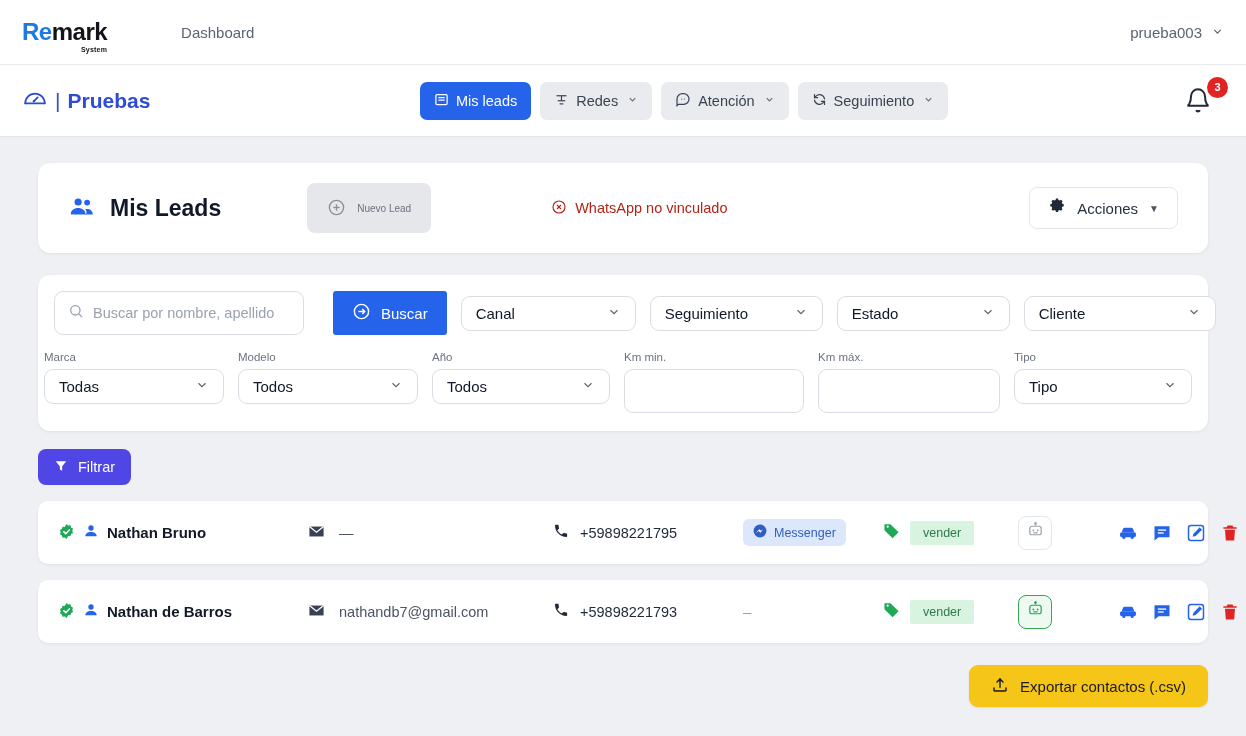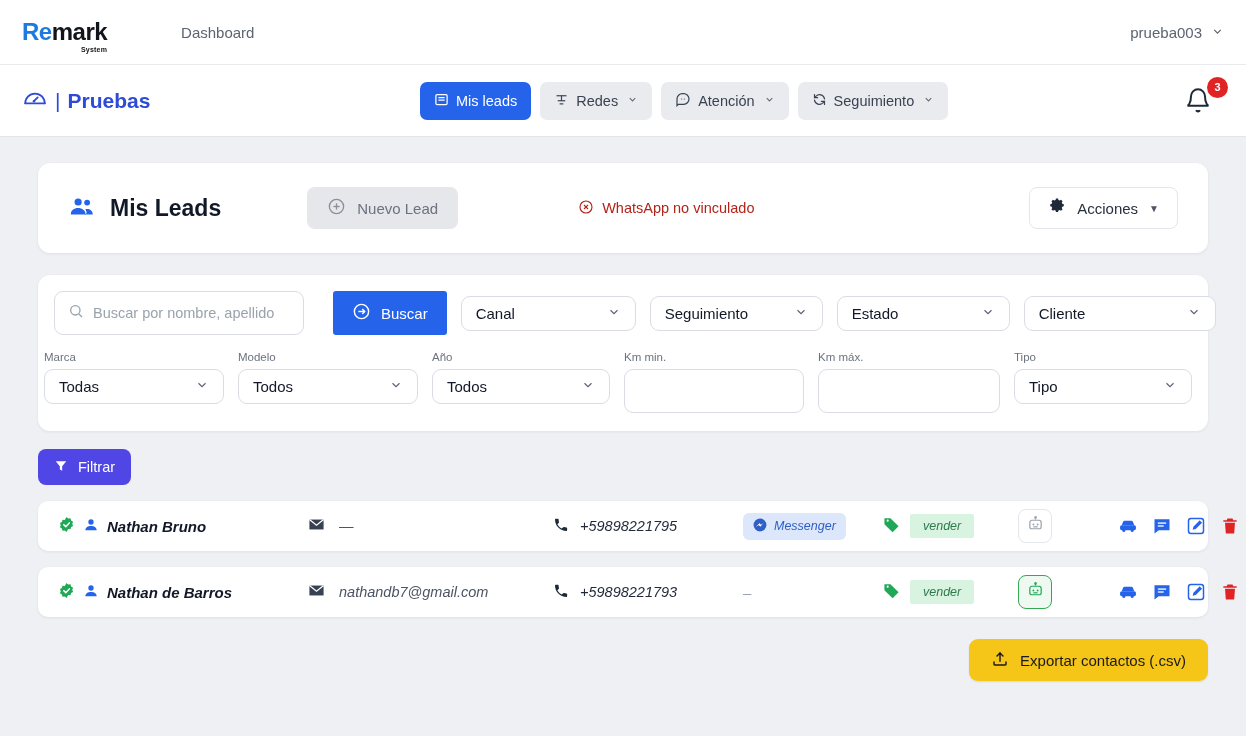--- a/index.html
+++ b/index.html
@@ -77,22 +77,22 @@
   
   .head-card {
     height: 90px; display: flex; align-items: center;
     padding: 0 30px; margin-bottom: 22px;
   }
   .head-title { display: flex; align-items: center; gap: 15px; }
   .head-title-text { font-size: 23px; font-weight: bold; color: #111827; }
   .btn-new-lead {
     margin-left: 86px;
     display: flex; align-items: center; gap: 11px;
-    height: 42px; padding: 0 20px; border-radius: 8px;
-    background: #e5e7eb; color: #6b7280; font-size: 15px; cursor: pointer;
+    height: 50px; padding: 0 20px; border-radius: 8px;
+    background: #e5e7eb; color: #6b7280; font-size: 10px; cursor: pointer;
   }
   .wa-status {
     margin-left: 120px;
     display: flex; align-items: center; gap: 8px;
     color: #b42318; font-size: 14.5px;
   }
   .head-spacer { flex: 1; }
   .btn-acciones {
     display: flex; align-items: center; gap: 11px;
     height: 42px; padding: 0 18px; border-radius: 8px;
@@ -151,24 +151,24 @@
   
   .btn-filtrar {
     margin-top: 18px;
     display: inline-flex; align-items: center; gap: 10px;
     height: 36px; padding: 0 16px; border-radius: 8px;
     background: #4f46e5; color: #fff; font-size: 14.5px; cursor: pointer;
   }
 
   
   .lead-row {
-    margin-top: 16px; height: 50px;
+    margin-top: 16px; height: 63px;
     background: #fff; border-radius: 10px;
     box-shadow: 0 1px 3px rgba(16,24,40,.07);
-    display: flex; align-items: center; padding: 0 20px; font-style: italic;
+    display: flex; align-items: center; padding: 0 20px;
   }
   .cell-name {
     flex: 0 0 250px; display: flex; align-items: center; gap: 8px;
     font-size: 15px; font-weight: bold; color: #111827;
   }
   .cell-email {
     flex: 0 0 245px; display: flex; align-items: center; gap: 14px;
     font-size: 14.5px; color: #4b5563;
   }
   .cell-phone {

